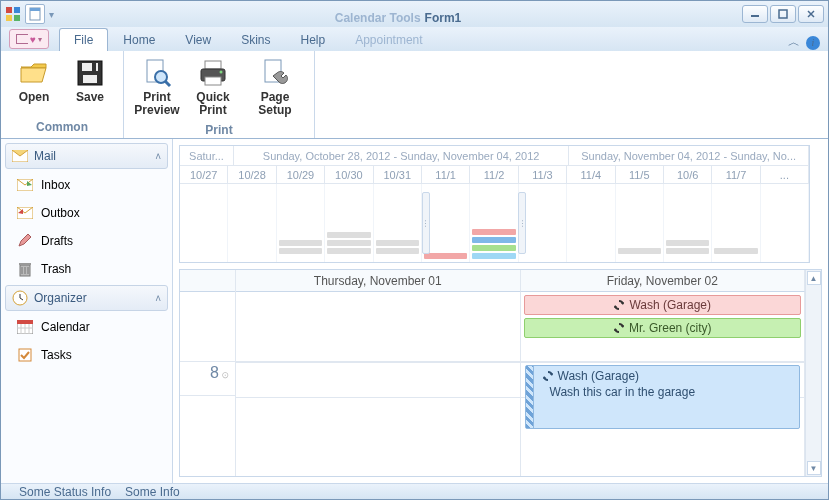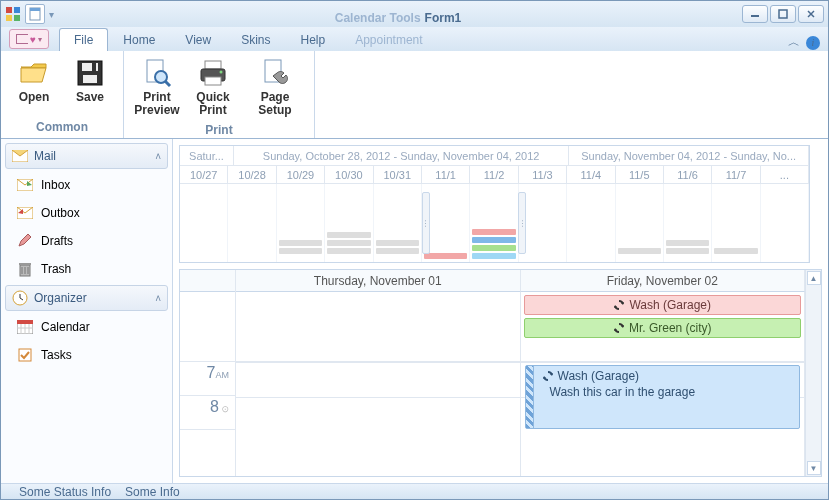--- a/index.html
+++ b/index.html
@@ -311,21 +311,21 @@
         <div>10/27</div>
         <div>10/28</div>
         <div>10/29</div>
         <div>10/30</div>
         <div>10/31</div>
         <div>11/1</div>
         <div>11/2</div>
         <div>11/3</div>
         <div>11/4</div>
         <div>11/5</div>
-        <div>11/6</div>
+        <div>10/6</div>
         <div>11/7</div>
         <div>...</div>
       </div>
       <div class="tl-body">
         <div class="cell"></div>
           <div class="cell"></div>
         <div class="cell">
             <div class="mini-evt" style="bottom:8px;left:2px;right:2px;background:#ddd"></div>
             <div class="mini-evt" style="bottom:16px;left:2px;right:2px;background:#ddd"></div>
           </div>
@@ -362,21 +362,20 @@
         <div class="cell"></div>
         <div class="handle" style="left:38.4%">⋮</div>
         <div class="handle" style="left:53.8%">⋮</div>
       </div>
     </div>
 
     <div class="dayview">
       <div class="dv-gutter">
         <div style="height:22px;border-bottom:1px solid #c9d8ea;background:#f7fafd"></div>
         <div class="allday-space"></div>
-        <div class="hour"><span class="h">7</span><span class="ap">AM</span></div>
         <div class="hour"><span class="h">8</span><span style="color:#bbb;font-size:9px"> ⊙</span></div>
       </div>
       <div class="dv-cols">
         <div class="dv-head">
           <div>Thursday, November 01</div>
           <div>Friday, November 02</div>
         </div>
         <div class="dv-allday" style="height:70px;border-bottom:1px solid #e0e7f0">
           <div class="col"></div>
           <div class="col">

